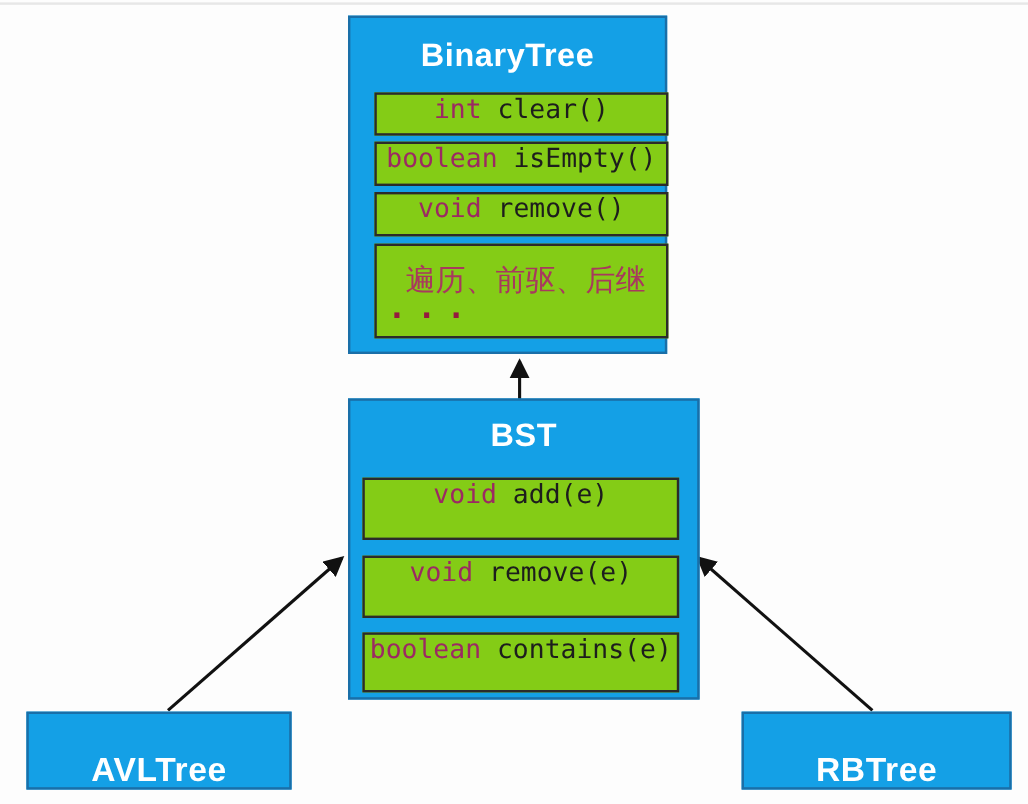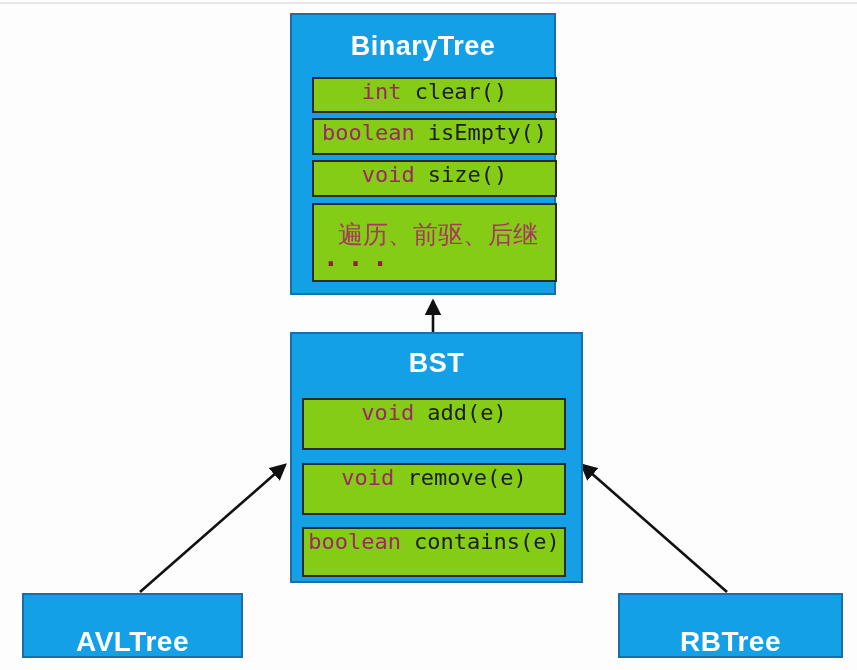--- a/index.html
+++ b/index.html
@@ -129,21 +129,21 @@
 
   <div class="row r-bt-0">
     <span class="kw">int</span><span> clear()</span>
   </div>
 
   <div class="row r-bt-1">
     <span class="kw">boolean</span><span> isEmpty()</span>
   </div>
 
   <div class="row r-bt-2">
-    <span class="kw">void</span><span> size()</span>
+    <span class="kw">void</span><span> remove()</span>
   </div>
 
   <div class="row r-bt-3">
     <div class="cjk">遍历、前驱、后继</div>
     <div class="dots">...</div>
   </div>
 </div>
 
 <div class="cls box-bst">
   <div class="cls-title">BST</div>

